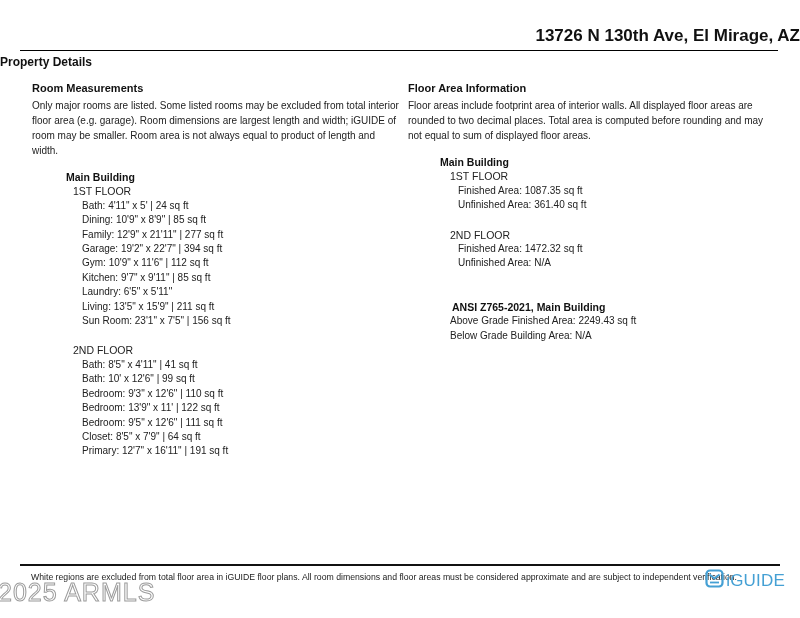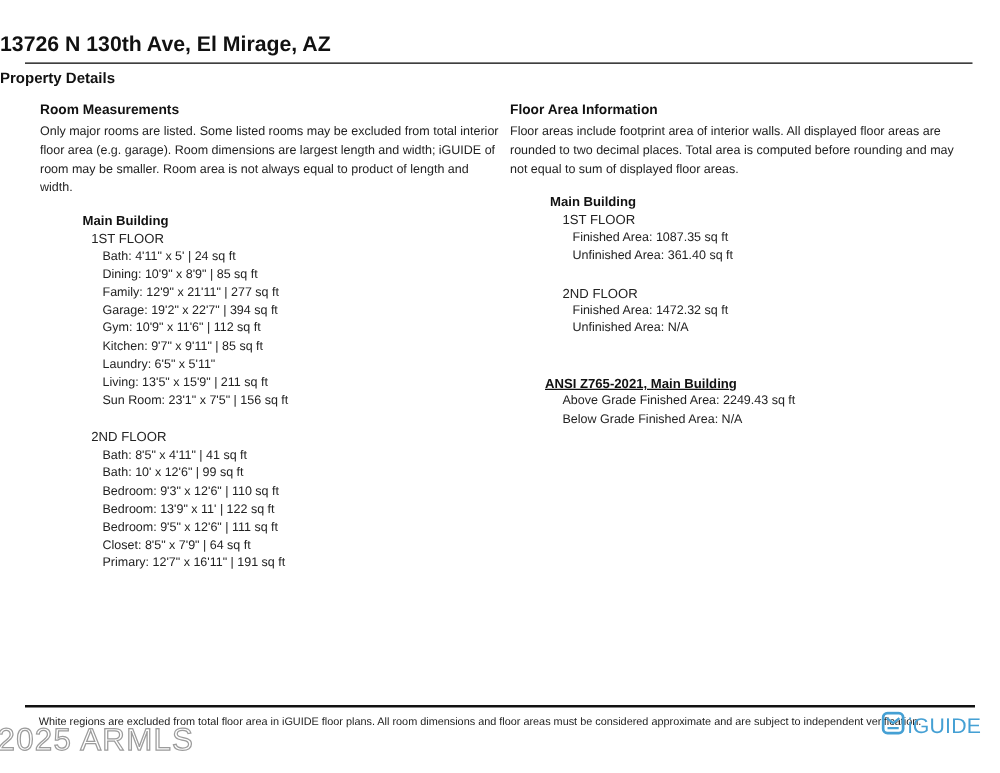--- a/index.html
+++ b/index.html
@@ -10,21 +10,21 @@
     height: 618px;
     background: #ffffff;
     font-family: "Liberation Sans", sans-serif;
     color: #1a1a1a;
     overflow: hidden;
     margin: 0 auto;
   }
   .doc-title {
     position: absolute;
     top: 26px; left: 0; right: 0;
-    text-align: left;
+    text-align: right;
     font-size: 17px;
     font-weight: bold;
     color: #111;
   }
   .title-rule {
     position: absolute;
     top: 50px; left: 20px; right: 22px;
     border-top: 1.6px solid #000;
   }
   .doc-subtitle {
@@ -72,23 +72,22 @@
     line-height: 14.4px;
     margin-left: 50px;
     color: #222;
     white-space: nowrap;
   }
   .ansi-block { margin-top: 29px; }
   .ansi-heading {
     font-size: 10.5px;
     font-weight: bold;
     line-height: 14.4px;
-    margin-left: 28px;
-    color: #111;
-    text-decoration: underline;
+    margin-left: 44px;
+    color: #111;
   }
   .ansi-row {
     font-size: 10px;
     line-height: 14.4px;
     margin-left: 42px;
     color: #222;
     white-space: nowrap;
   }
   .footer-rule {
     position: absolute;
@@ -183,21 +182,21 @@
       <div class="floor-block floor-gap">
         <div class="floor-name">2ND FLOOR</div>
         <div class="area-row">Finished Area: 1472.32 sq ft</div>
         <div class="area-row">Unfinished Area: N/A</div>
       </div>
     </div>
 
     <div class="ansi-block">
       <div class="ansi-heading">ANSI Z765-2021, Main Building</div>
       <div class="ansi-row">Above Grade Finished Area: 2249.43 sq ft</div>
-      <div class="ansi-row">Below Grade Finished Area: N/A</div>
+      <div class="ansi-row">Below Grade Building Area: N/A</div>
     </div>
   </div>
 
   <div class="footer-rule"></div>
   <div class="footer-disclaimer">White regions are excluded from total floor area in iGUIDE floor plans. All room dimensions and floor areas must be considered approximate and are subject to independent verification.</div>
 
   <div class="iguide-logo">
     <span class="logo-mark">
       <svg width="19" height="19" viewBox="0 0 19 19">
         <rect x="1.5" y="1.5" width="16" height="16" rx="3.5" fill="none" stroke="#45A0D4" stroke-width="2.2"></rect>

